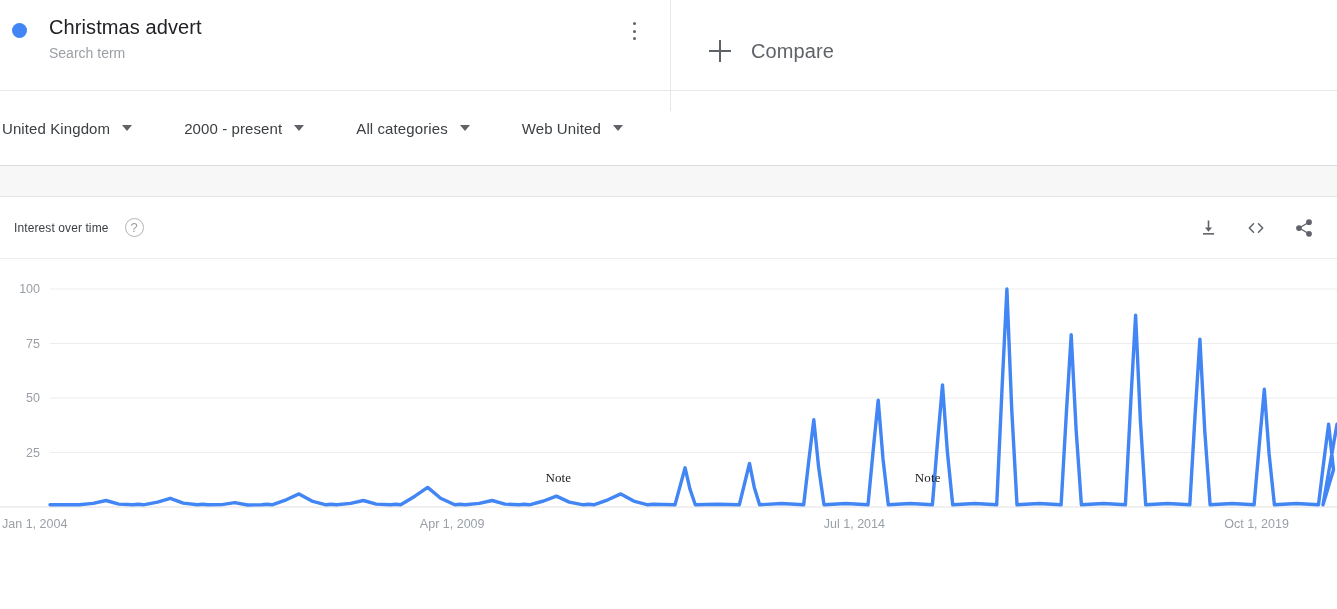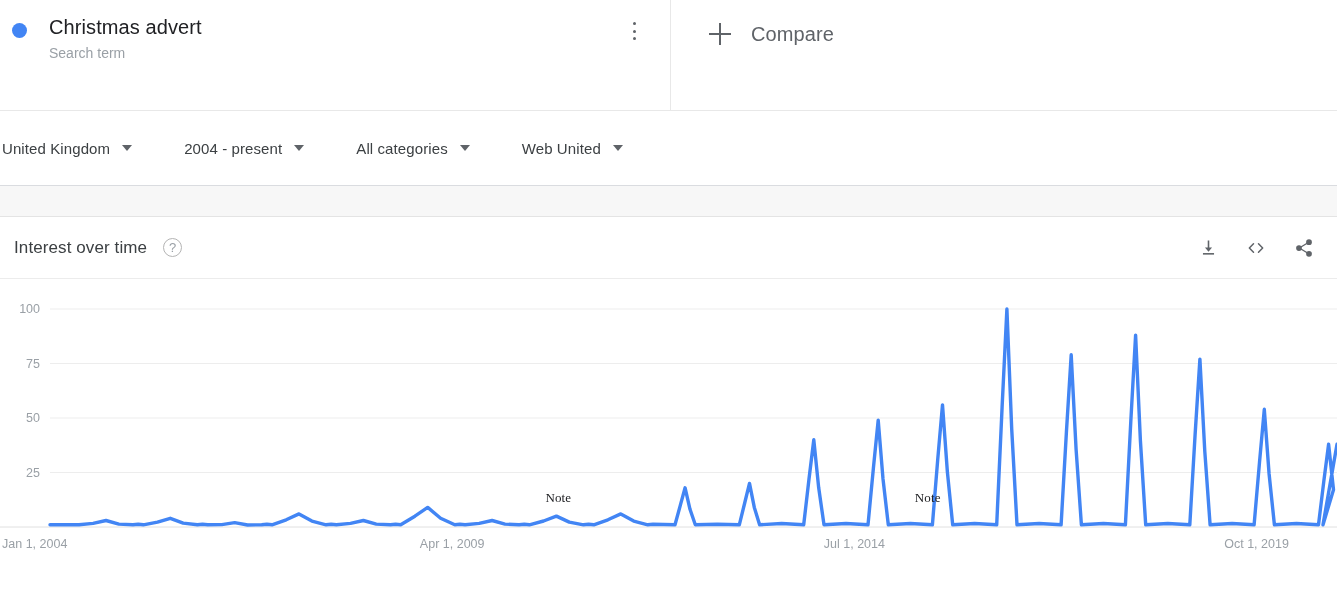--- a/index.html
+++ b/index.html
@@ -4,42 +4,42 @@
 <style>
   * { box-sizing: border-box; margin: 0; padding: 0; }
   html, body {
     width: 1337px; height: 609px;
     font-family: "Liberation Sans", sans-serif;
     background: #fff; overflow: hidden;
     -webkit-font-smoothing: antialiased;
   }
 
   
-  .term-bar { display: flex; height: 111px; background: #fff;
+  .term-bar { display: flex; height: 91px; background: #fff;
               border-bottom: 1px solid #e8e8e8; }
   .term-card { width: 671px; height: 111px; position: relative;
                border-right: 1px solid #e8e8e8; display: flex;
                align-items: flex-start; padding: 14px 0 0 0; }
   .legend-dot { width: 15px; height: 15px; border-radius: 50%;
                 background: #4285f4; margin: 9px 0 0 12px; flex: none; }
   .term-text { margin-left: 22px; }
   .term-title { font-size: 20px; color: #202124; line-height: 26px;
                 letter-spacing: .1px; }
   .term-sub { font-size: 14px; color: #9aa0a6; margin-top: 4px;
               line-height: 18px; }
   .kebab { position: absolute; right: 27px; top: 20px;
            width: 18px; height: 22px; display: flex; flex-direction: column;
            align-items: center; justify-content: space-between; padding: 2px 0;
            cursor: pointer; }
   .kebab i { width: 3px; height: 3px; border-radius: 50%; background: #5f6368;
              display: block; }
 
   .compare-pane { flex: 1; display: flex; align-items: flex-start;
                   padding: 23px 0 0 38px; }
-  .compare-btn { display: flex; cursor: pointer; }
+  .compare-btn { display: flex; cursor: pointer; margin-top: 17px; }
   .plus-ico { width: 22px; height: 22px; position: relative; flex: none; }
   .plus-ico::before, .plus-ico::after { content: ""; position: absolute;
     background: #5f6368; }
   .plus-ico::before { left: 0; right: 0; top: 10px; height: 2px; }
   .plus-ico::after { top: 0; bottom: 0; left: 10px; width: 2px; }
   .compare-lbl { font-size: 20px; color: #5f6368; margin-left: 20px;
                  letter-spacing: .1px; }
 
   
   .filter-bar { height: 75px; display: flex; align-items: center;
@@ -52,21 +52,21 @@
            border-left: 5px solid transparent; border-right: 5px solid transparent;
            border-top: 6px solid #5f6368; }
 
   .gap-band { height: 31px; background: #f7f7f7;
               border-bottom: 1px solid #e4e4e4; }
 
   
   .chart-card { background: #fff; height: 392px; position: relative; }
   .card-head { height: 62px; display: flex; align-items: center;
                padding: 0 20px 0 14px; border-bottom: 1px solid #ececec; }
-  .card-title { font-size: 17px; color: #3c4043; letter-spacing: .1px; }
+  .card-title { font-size: 12px; color: #3c4043; letter-spacing: .1px; }
   .help-ico { width: 19px; height: 19px; border-radius: 50%;
               border: 1.4px solid #b4b4b4; color: #9aa0a6; font-size: 13px;
               display: flex; align-items: center; justify-content: center;
               margin-left: 16px; cursor: pointer; line-height: 1; }
   .head-spacer { flex: 1; }
   .tool-ico { width: 26px; height: 26px; margin-left: 22px; cursor: pointer;
               display: flex; align-items: center; justify-content: center;
               color: #5f6368; }
   .embed-ico { font-size: 19px; letter-spacing: -1px; font-weight: 400; }
 
@@ -100,21 +100,21 @@
     </div>
   </div>
 </div>
 
 <div class="filter-bar">
   <div class="filter">
     <span class="filter-lbl">United Kingdom</span>
     <span class="caret"></span>
   </div>
   <div class="filter">
-    <span class="filter-lbl">2004 - present</span>
+    <span class="filter-lbl">2000 - present</span>
     <span class="caret"></span>
   </div>
   <div class="filter">
     <span class="filter-lbl">All categories</span>
     <span class="caret"></span>
   </div>
   <div class="filter">
     <span class="filter-lbl">Web United</span>
     <span class="caret"></span>
   </div>

